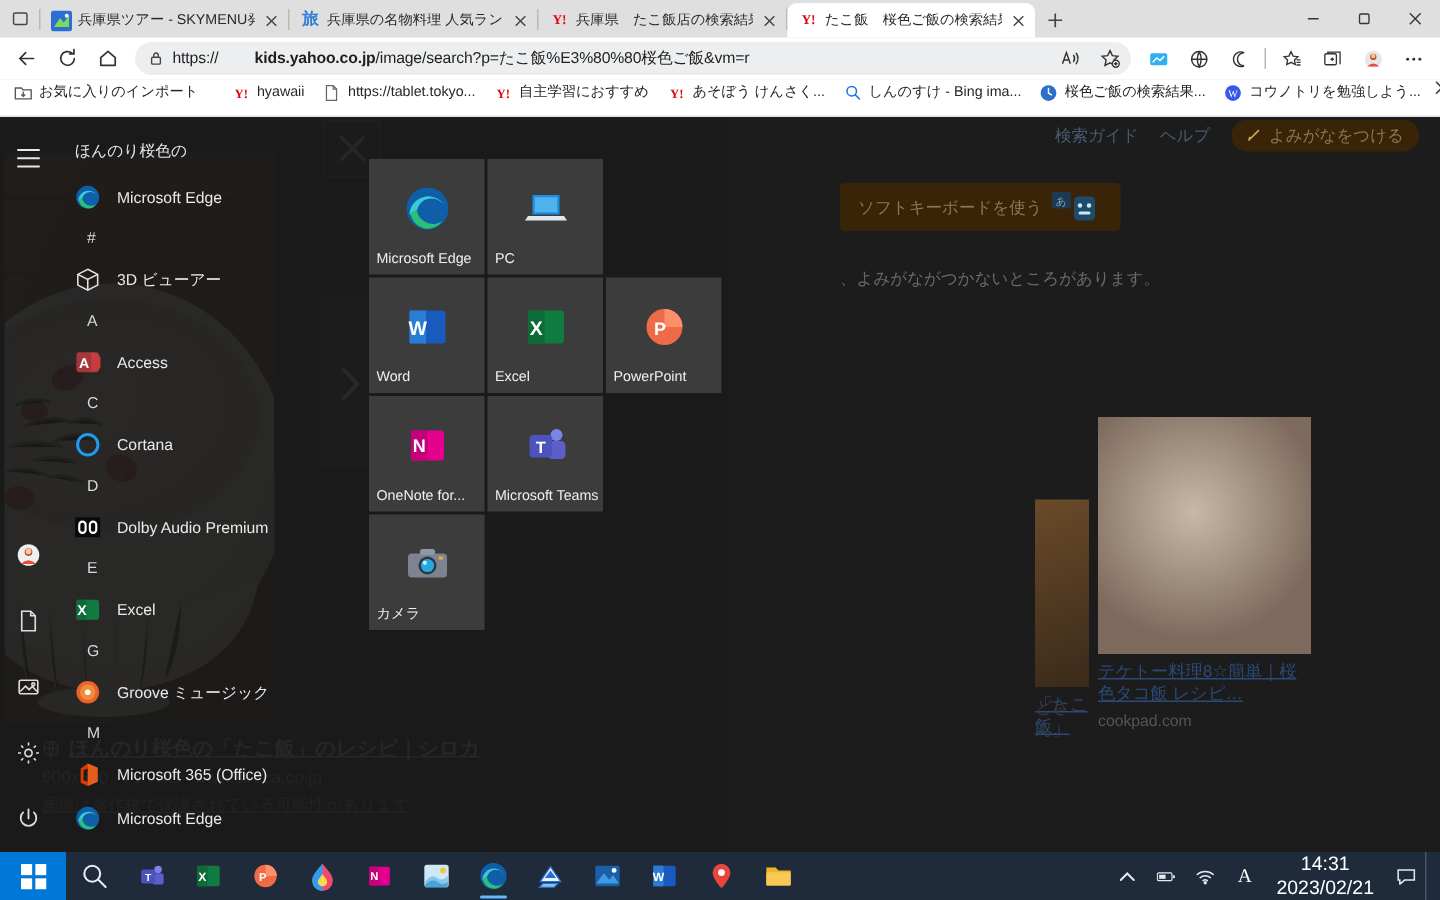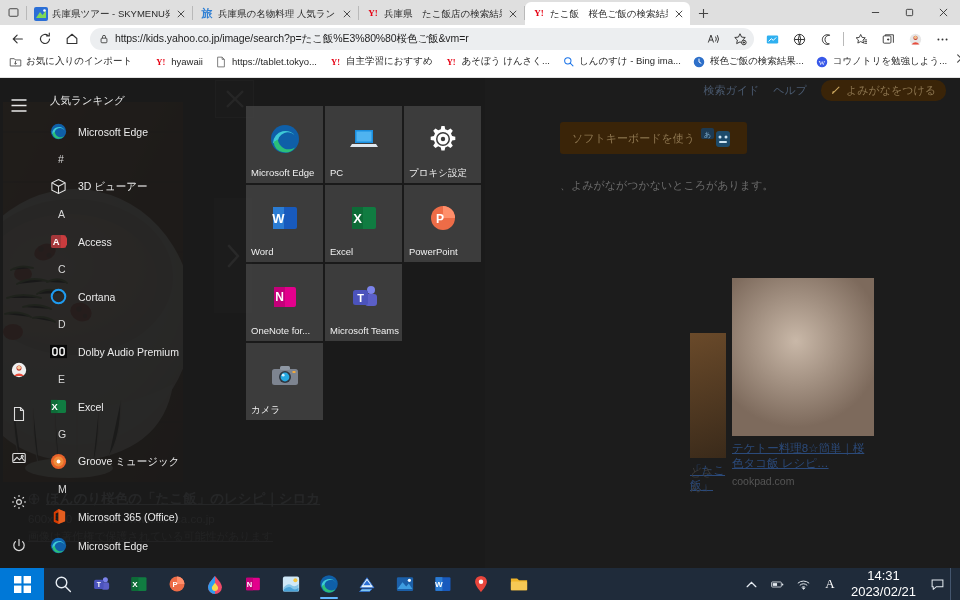--- a/index.html
+++ b/index.html
@@ -53,21 +53,21 @@
   .omnibox {
     flex: 1; height: 22px; background: #eceef0; border-radius: 11px;
     display: flex; align-items: center; padding: 0 4px 0 9px; gap: 6px;
     margin: 0 4px; min-width: 0;
   }
   .omnibox .lock svg { width: 10px; height: 10px; display:block; }
   .urltext {
     font-size: 10.5px; color: #1f1f1f; white-space: nowrap; overflow: hidden;
     letter-spacing: -0.1px; flex: 1;
   }
-  .urltext b { font-weight: 400; }
+  .urltext b { font-weight: 700; margin-left: 24px; }
   .navright { display: flex; align-items: center; gap: 1px; }
   .navright .navbtn svg { width: 13px; height: 13px; }
 
   .bookmarks {
     position: absolute; top: 53px; left: 0; right: 0; height: 25px;
     background: #fff; display: flex; align-items: flex-start; padding: 0 4px; gap: 2px;
     border-bottom: 1px solid #e3e3e3;
   }
   .bm { display: flex; align-items: center; gap: 4px; padding: 2px 5px; border-radius: 4px; flex: 0 0 auto; }
   .bmlabel { font-size: 9.5px; color: #262626; white-space: nowrap; }
@@ -642,21 +642,21 @@
       </div>
       <div class="rbtn">
         <svg viewBox="0 0 16 16" fill="none" stroke="#ddd" stroke-width="1.2" stroke-linecap="round">
             <path d="M8 1.6 V7.6"></path>
             <path d="M4.4 3.6 A5.2 5.2 0 1 0 11.6 3.6"></path>
           </svg>
       </div>
     </div>
 
     <div class="applist">
-      <div class="hdr">人気ランキング</div>
+      <div class="hdr">ほんのり桜色の</div>
 
       <div class="appitem">
         <span class="ic">
           <svg viewBox="0 0 20 20">
               <circle cx="10" cy="10" r="9" fill="#0f5fa8"></circle>
               <path d="M2.5 12.5 a8 8 0 0 1 15 -3.5 a6.5 6.5 0 0 0 -12 4.2 Z" fill="#3ec9d6"></path>
               <path d="M3 12 a7.5 7.5 0 0 0 13.6 3.4 a7 7 0 0 1 -11 -5 Z" fill="#2bbf7a"></path>
             </svg>
         </span>
         <span class="nm">Microsoft Edge</span>
@@ -769,29 +769,20 @@
         </div>
         <div class="tile">
           <span class="ti">
             <svg viewBox="0 0 32 32">
                 <path d="M7 7 h18 v13 h-18 z" fill="#1a8fe0"></path>
                 <path d="M8.5 8.5 h15 v10 h-15 z" fill="#4fb3f0"></path>
                 <path d="M4 21 h24 l2 3 h-28 z" fill="#dfe7ee"></path>
               </svg>
           </span>
           <span class="tl">PC</span>
-        </div>
-        <div class="tile">
-          <span class="ti">
-            <svg viewBox="0 0 32 32" fill="#fff">
-                <path d="M16 10.5 a5.5 5.5 0 1 0 0 11 a5.5 5.5 0 0 0 0 -11 Z m0 3.3 a2.2 2.2 0 1 1 0 4.4 a2.2 2.2 0 0 1 0 -4.4Z"></path>
-                <path d="M14.4 3 h3.2 l0.6 3.2 2.6 1.1 2.7 -1.8 2.3 2.3 -1.8 2.7 1.1 2.6 3.2 0.6 v3.2 l-3.2 0.6 -1.1 2.6 1.8 2.7 -2.3 2.3 -2.7 -1.8 -2.6 1.1 -0.6 3.2 h-3.2 l-0.6 -3.2 -2.6 -1.1 -2.7 1.8 -2.3 -2.3 1.8 -2.7 -1.1 -2.6 -3.2 -0.6 v-3.2 l3.2 -0.6 1.1 -2.6 -1.8 -2.7 2.3 -2.3 2.7 1.8 2.6 -1.1 Z M16 9 a7 7 0 1 0 0 14 a7 7 0 0 0 0 -14Z"></path>
-              </svg>
-          </span>
-          <span class="tl">プロキシ設定</span>
         </div>
       </div>
 
       <div class="tilerow">
         <div class="tile">
           <span class="ti">
             <svg viewBox="0 0 32 32">
                 <rect x="4" y="5" width="24" height="22" rx="2" fill="#185abd"></rect>
                 <rect x="4" y="5" width="11" height="22" fill="#2b7cd3"></rect>
                 <text x="9.5" y="21" font-size="13" font-weight="700" fill="#fff" text-anchor="middle" font-family="Liberation Sans, sans-serif">W</text>

